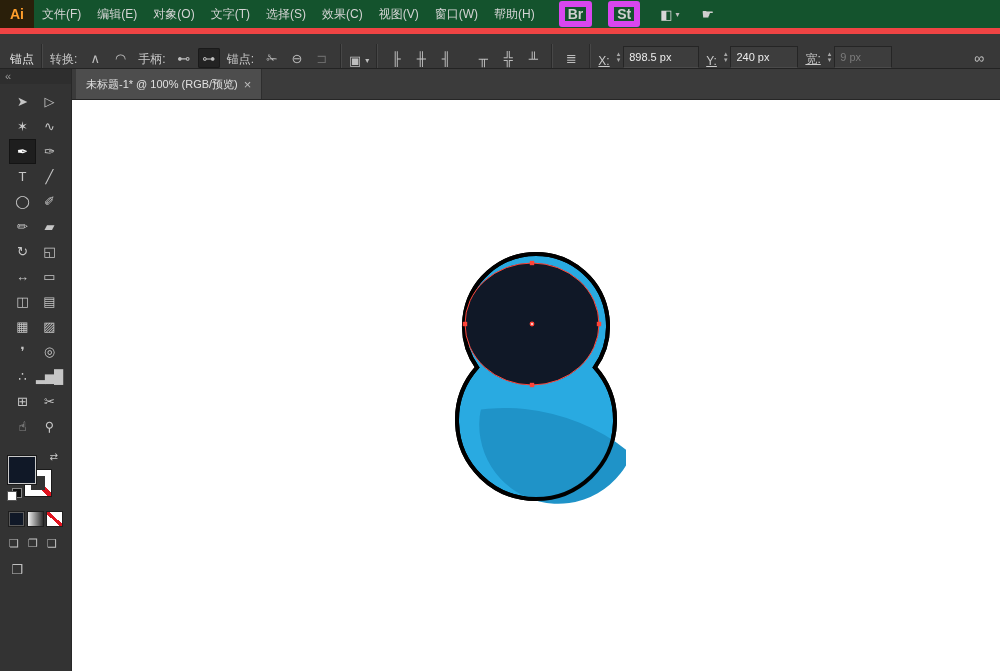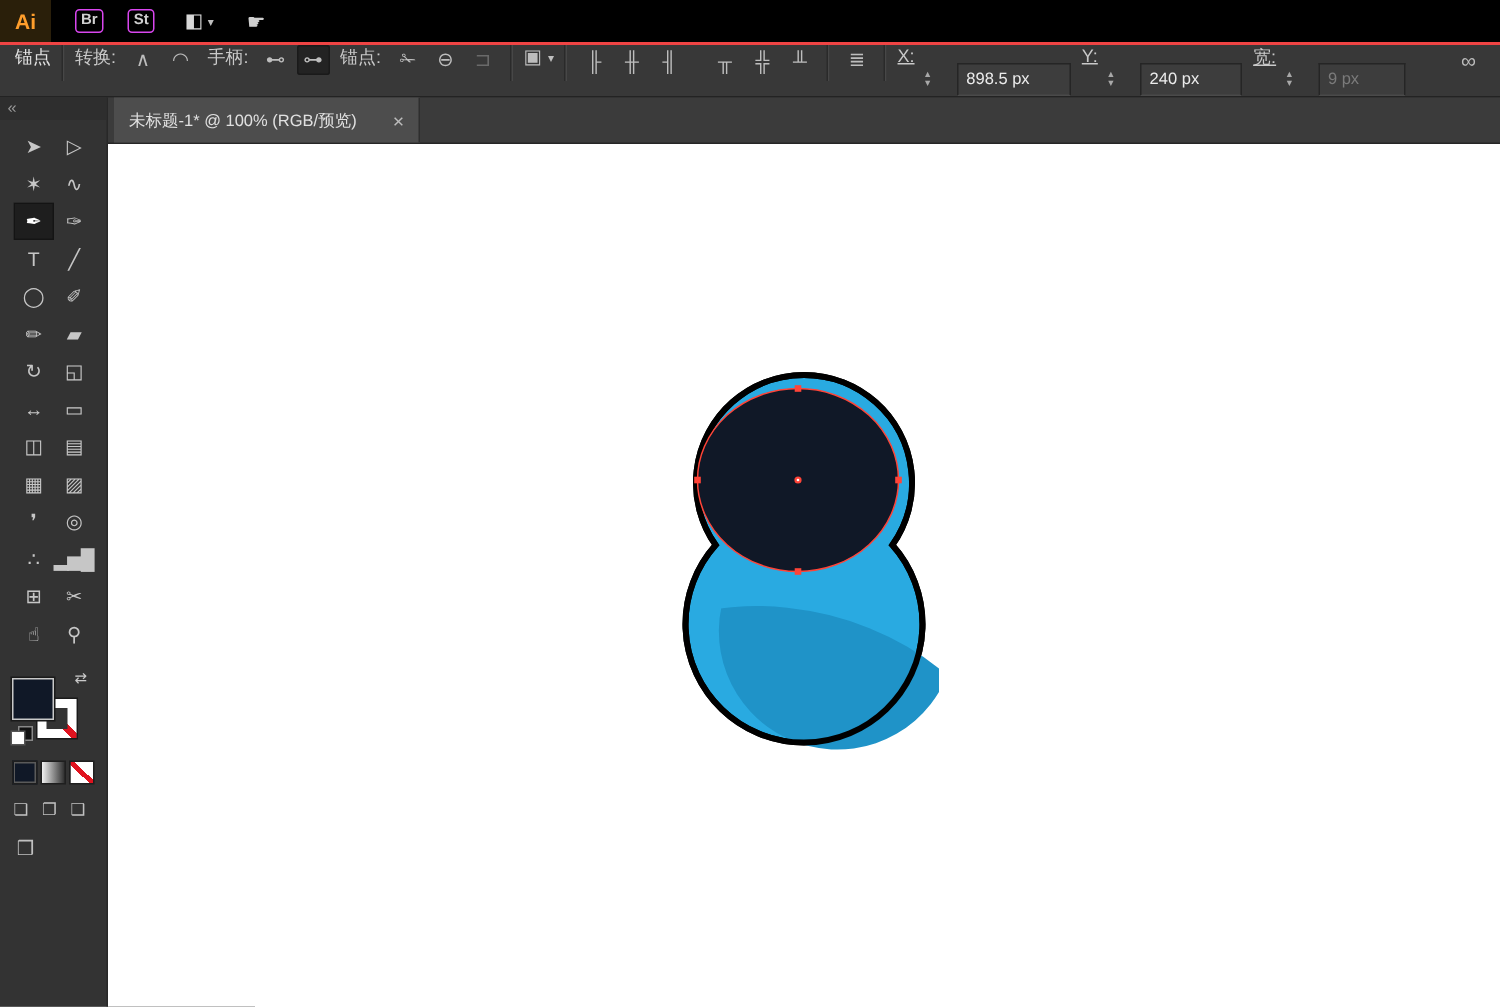--- a/index.html
+++ b/index.html
@@ -1,48 +1,48 @@
 <!DOCTYPE html>
 <html><head>
 <meta charset="utf-8">
 <style>
   html,body{margin:0;padding:0;}
   body{width:1000px;height:671px;overflow:hidden;background:#3a3a3a;
        font-family:"Liberation Sans","DejaVu Sans",sans-serif;}
   .app{position:relative;width:1000px;height:671px;background:#323232;}
 
   
-  .menubar{height:28px;background:#000000;display:flex;align-items:center;}
+  .menubar{height:28px;background:#14532d;display:flex;align-items:center;}
   .logo{width:34px;height:28px;background:#2a1f0a;color:#ff9e2c;font-weight:700;
         font-size:14px;display:flex;align-items:center;justify-content:center;flex:none;}
   .menubar-items{display:flex;align-items:center;}
   .menu-item{color:#d4d4d4;font-size:12px;padding:0 8px;line-height:28px;white-space:nowrap;}
-  .mini-btn{border:1px solid #d946ef;border-radius:3px;color:#cfcfcf;font-size:10px;
+  .mini-btn{border:6px solid #d946ef;border-radius:3px;color:#cfcfcf;font-size:14px;
             font-weight:700;padding:1px 3px;margin-left:16px;line-height:12px;}
   .ws{display:flex;align-items:center;gap:3px;margin-left:20px;}
   .ws-tile{font-size:13px;color:#d8d8d8;}
   .chev{font-size:8px;color:#bfbfbf;}
   .touch{margin-left:22px;color:#cfcfcf;font-size:14px;}
 
   
-  .controlbar{height:34px;background:#383838;border-top:2px solid #ef4444;
-              border-bottom:1px solid #232323;display:flex;align-items:flex-start;
+  .controlbar{height:34px;background:#383838;border-top:6px solid #ef4444;
+              border-bottom:1px solid #232323;display:flex;align-items:flex-end;
               padding:0 10px;gap:7px;}
   .cb-label{color:#c9c9c9;font-size:12px;white-space:nowrap;}
   .cb-label.strong{color:#e2e2e2;}
   .cb-label.u{text-decoration:underline;}
   .cb-sep{width:1px;height:24px;background:#2a2a2a;border-right:1px solid #474747;flex:none;}
   .cb-group{display:flex;align-items:center;gap:3px;}
   .cb-group .cb-icon:nth-child(4){margin-left:12px;}
   .cb-icon{width:22px;height:20px;display:flex;align-items:center;justify-content:center;
            color:#bdbdbd;font-size:13px;border-radius:2px;flex:none;}
   .cb-icon.pressed{background:#232323;box-shadow:inset 0 0 0 1px #1a1a1a;}
   .cb-icon.disabled{color:#6a6a6a;}
   .cb-dd{display:flex;align-items:center;gap:4px;color:#bdbdbd;font-size:13px;}
-  .spinner{display:flex;align-items:center;gap:18px;margin-top:12px;}
+  .spinner{display:flex;align-items:center;gap:3px;margin-top:12px;}
   .spin-arrows{display:flex;flex-direction:column;align-items:center;line-height:6px;}
   .spin-arrows i{font-style:normal;font-size:7px;color:#a8a8a8;}
   .field{background:#3d3d3d;border:1px solid #252525;border-bottom-color:#4a4a4a;
          color:#ececec;font-size:11px;height:20px;display:flex;align-items:center;padding:0 5px;}
   .field.disabled{color:#7b7b7b;}
   .link{margin-left:auto;font-size:14px;}
 
   
   .main{display:flex;height:609px;}
   .toolbar{width:71px;background:#333;border-right:1px solid #282828;flex:none;position:relative;}
@@ -73,34 +73,45 @@
   .mode-btn.none{background:linear-gradient(to top right,#fff 42%,#e0131f 42%,#e0131f 58%,#fff 58%);}
   .draw-row{display:flex;gap:3px;margin:10px 0 0 6px;}
   .draw-row .dm{width:16px;text-align:center;color:#c0c0c0;font-size:11px;}
   .screen-row{margin:12px 0 0 8px;}
   .screen-btn{color:#c0c0c0;font-size:13px;width:18px;text-align:center;}
 
   
   .canvas-col{flex:1;display:flex;flex-direction:column;min-width:0;}
   .tabbar{height:30px;background:#3b3b3b;border-bottom:1px solid #262626;
           display:flex;align-items:stretch;padding-left:4px;}
-  .tab{background:#4d4d4d;display:flex;align-items:center;gap:24px;padding:0 10px;
+  .tab{background:#4d4d4d;display:flex;align-items:center;gap:6px;padding:0 10px;
        border-right:1px solid #2e2e2e;}
   .tab-title{color:#e0e0e0;font-size:11px;white-space:nowrap;}
   .tab-close{color:#bdbdbd;font-size:13px;line-height:1;}
   .canvas{flex:1;background:#ffffff;position:relative;overflow:hidden;}
   .artwork{position:absolute;left:374px;top:148px;width:180px;height:260px;}
 </style>
 </head>
 <body>
 
 <div class="app">
 
   <div class="menubar">
     <div class="logo">Ai</div>
+    <div class="menubar-items">
+        <div class="menu-item">文件(F)</div>
+        <div class="menu-item">编辑(E)</div>
+        <div class="menu-item">对象(O)</div>
+        <div class="menu-item">文字(T)</div>
+        <div class="menu-item">选择(S)</div>
+        <div class="menu-item">效果(C)</div>
+        <div class="menu-item">视图(V)</div>
+        <div class="menu-item">窗口(W)</div>
+        <div class="menu-item">帮助(H)</div>
+      </div>
     <div class="mini-btn">Br</div>
     <div class="mini-btn">St</div>
     <div class="ws">
       <span class="ws-tile">◧</span>
       <span class="chev">▾</span>
     </div>
     <div class="touch">☛</div>
   </div>
 
   <div class="controlbar">

